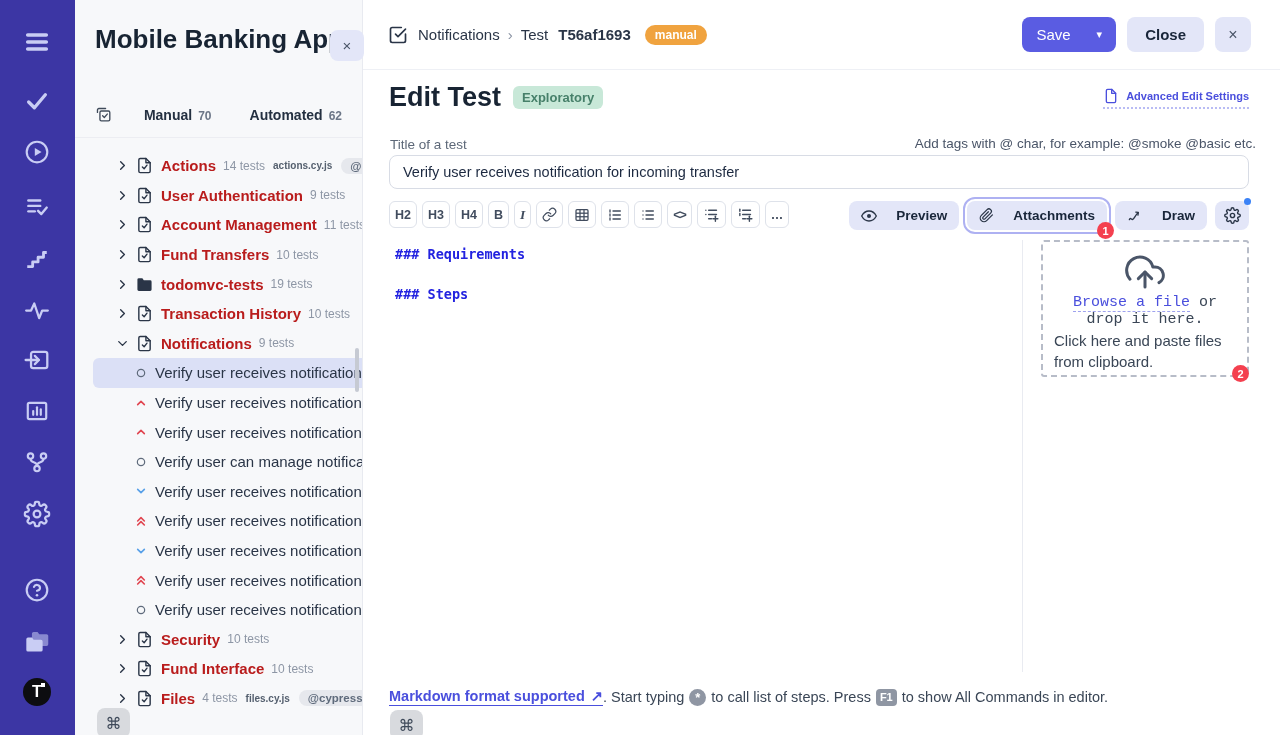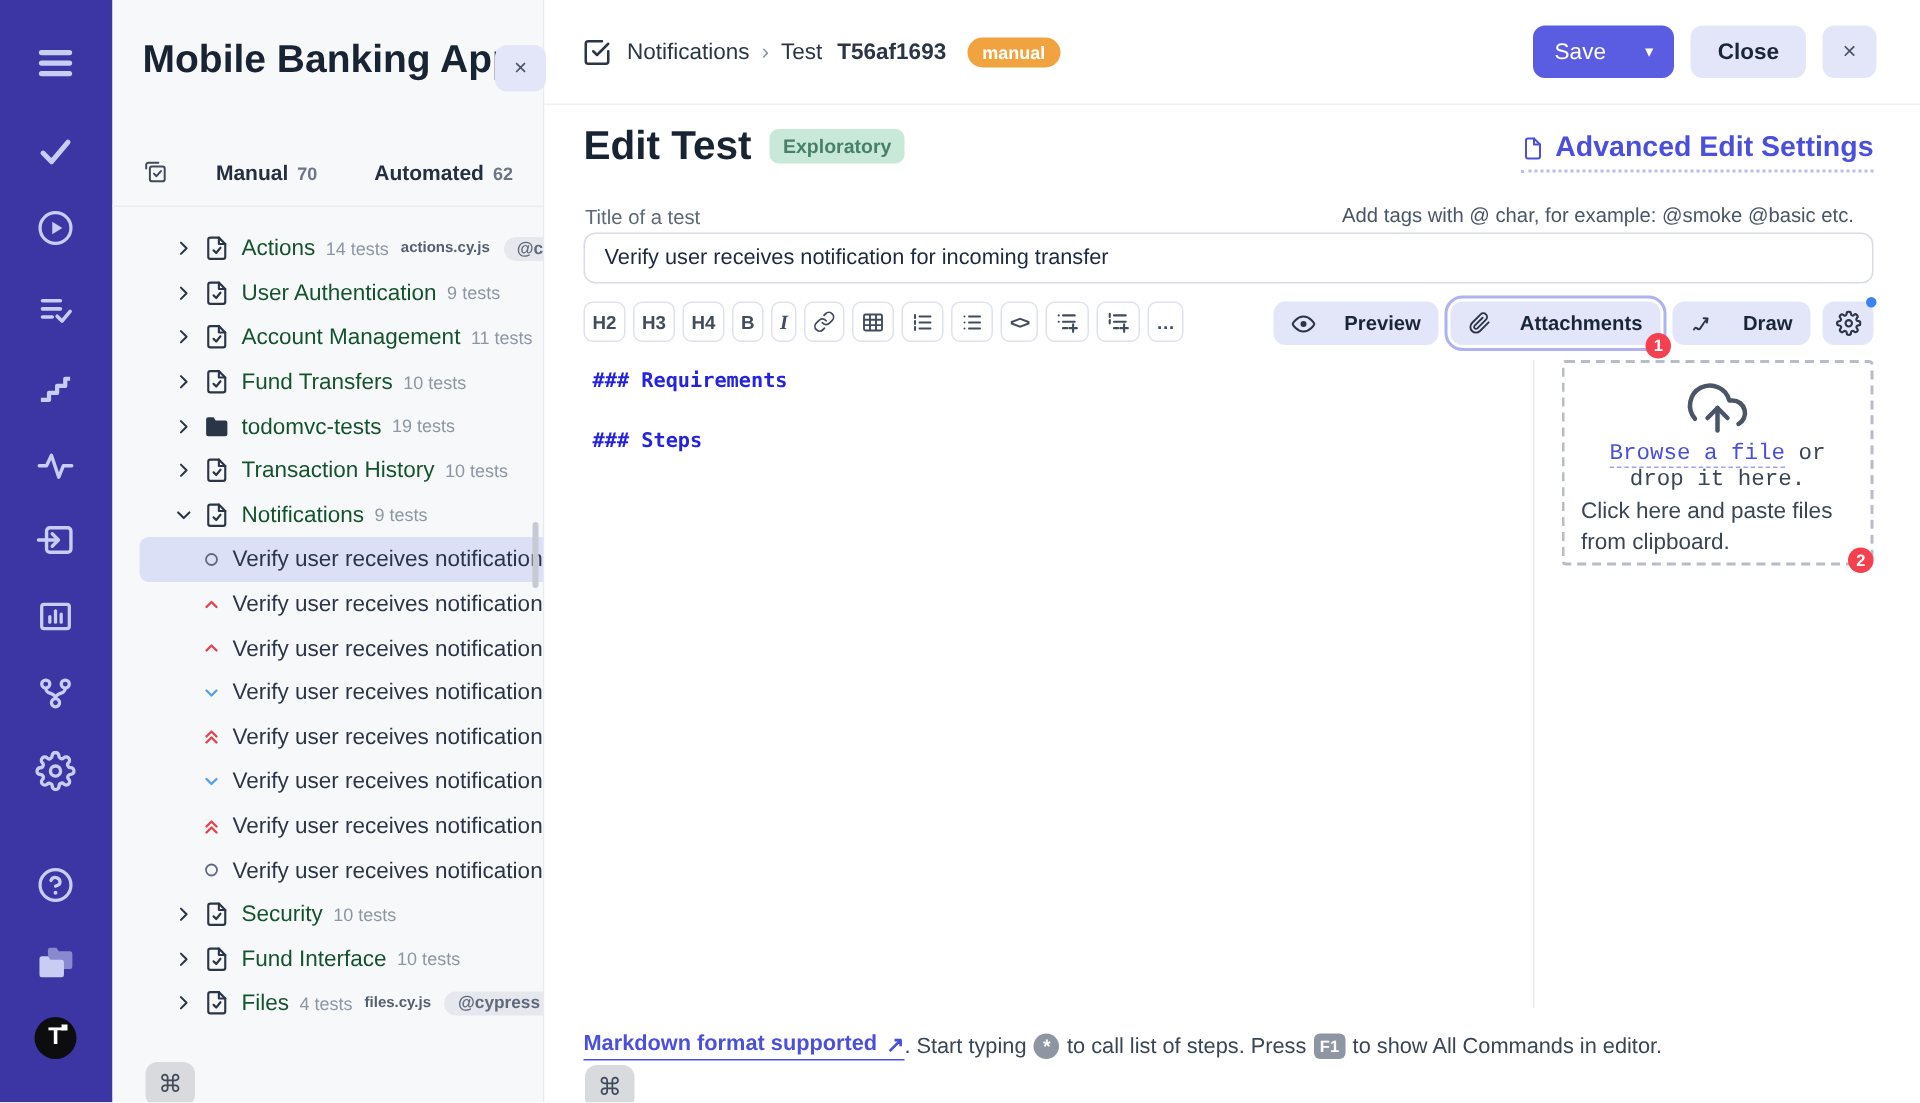--- a/index.html
+++ b/index.html
@@ -19,21 +19,21 @@
   .sb-collapse{position:absolute;left:255px;top:30px;width:34px;height:31px;background:#e3e6f8;border-radius:8px;display:flex;align-items:center;justify-content:center;color:#4a5568;font-size:15px;z-index:5;}
   .sb-tabs{position:absolute;left:0;right:0;top:92px;height:46px;display:flex;align-items:center;padding:0 20px;border-bottom:1px solid #ecedf2;box-sizing:border-box;color:#3f4a5a;}
   .sb-tabs .tab{display:flex;align-items:baseline;gap:6px;margin-left:38px;}
   .sb-tabs .tab:first-of-type{margin-left:32px;}
   .sb-tabs .tlabel{font-size:14px;font-weight:700;color:#243041;}
   .sb-tabs .tcount{font-size:12px;font-weight:600;color:#6c7687;}
   .tree{position:absolute;top:151px;left:0;right:0;}
   .trow{height:29.6px;display:flex;align-items:center;padding-left:40px;white-space:nowrap;overflow:hidden;}
   .trow .chev{color:#2a3547;margin-right:6px;flex:0 0 auto;}
   .trow .tico{color:#2a3547;margin-right:8px;flex:0 0 auto;}
-  .trow .lbl{font-size:15px;font-weight:400;color:#14532d;}
+  .trow .lbl{font-size:15px;font-weight:700;color:#b91c1c;}
   .trow .cnt{font-size:12px;color:#8d96a5;margin-left:7px;}
   .trow .file{font-size:10px;font-weight:700;color:#55606f;margin-left:8px;}
   .trow .pill{background:#e6e8ed;border-radius:10px;padding:2px 9px;font-size:11.5px;font-weight:700;color:#5f6b7c;margin-left:9px;flex:0 0 auto;}
   .trow.test{padding-left:58px;}
   .trow.test .pico{margin-right:6px;flex:0 0 auto;}
   .trow.test .lbl{font-weight:400;color:#2a3547;}
   .trow.selected{background:#dbe0f6;border-radius:6px 0 0 6px;margin-left:18px;padding-left:40px;}
   .p-none{color:#5f6b7c;} .p-high{color:#e04550;} .p-highest{color:#e04550;} .p-low{color:#58a0e8;}
   .sb-scrollthumb{position:absolute;right:3px;top:348px;width:4px;height:44px;background:#c6cad3;border-radius:2px;}
   .cmd-btn{position:absolute;width:33px;height:30px;background:#d8dade;border-radius:8px;display:flex;align-items:center;justify-content:center;font-size:16px;color:#3f4a5a;z-index:6;}
@@ -49,23 +49,23 @@
   .badge-manual{background:#f0a33f;color:#fff;font-size:12px;font-weight:700;border-radius:10px;padding:3px 10px;margin-left:4px;}
   .tb-spacer{flex:1;}
   .btn-save{height:35px;padding:0 14px;background:#5a5ce2;border-radius:8px;color:#fff;font-weight:400;font-size:15px;display:flex;align-items:center;gap:26px;margin-right:11px;}
   .btn-save .caret{font-size:11px;}
   .btn-close{height:35px;padding:0 18px;background:#e3e6f8;border-radius:8px;color:#19263a;font-weight:700;font-size:15px;display:flex;align-items:center;margin-right:11px;}
   .btn-x{width:36px;height:35px;background:#e3e6f8;border-radius:8px;display:flex;align-items:center;justify-content:center;color:#4a5568;font-size:16px;}
 
   .h-row{position:absolute;left:26px;top:82px;display:flex;align-items:center;gap:12px;}
   .page-title{font-size:27px;font-weight:800;color:#182433;}
   .badge-type{background:#c8e8d8;color:#47806a;font-size:13px;font-weight:700;border-radius:6px;padding:4px 9px;}
-  .adv-link{position:absolute;top:88px;right:31px;display:flex;align-items:center;gap:7px;color:#4a4fdd;font-size:19px;font-weight:700;border-bottom:2px dotted #b9bcf4;padding-bottom:3px;}
+  .adv-link{position:absolute;top:88px;right:31px;display:flex;align-items:center;gap:7px;color:#4a4fdd;font-size:11px;font-weight:700;border-bottom:2px dotted #b9bcf4;padding-bottom:3px;}
   .lbl-title{position:absolute;left:27px;top:137px;font-size:13.5px;color:#5d6878;}
-  .lbl-tags{position:absolute;right:44px;top:136px;font-size:13.5px;color:#4a5568;}
+  .lbl-tags{position:absolute;right:24px;top:136px;font-size:13.5px;color:#4a5568;}
   .title-input{position:absolute;left:26px;right:31px;top:155px;height:34px;border:1px solid #d8dce5;border-radius:8px;padding:0 13px;font-size:14.5px;font-weight:500;color:#1c2940;box-sizing:border-box;font-family:"Liberation Sans",sans-serif;background:#fff;outline:none;}
 
   .toolbar{position:absolute;left:26px;right:31px;top:201px;height:30px;display:flex;align-items:flex-start;}
   .tb-group{display:flex;gap:5px;}
   .tb-btn{height:27px;min-width:17px;padding:0 5px;border:1px solid #dee2ea;border-radius:6px;background:#fff;color:#414c5e;font-size:12.5px;font-weight:700;display:flex;align-items:center;justify-content:center;box-sizing:border-box;}
   .tb-btn.it{font-style:italic;font-family:"Liberation Serif",serif;font-size:13.5px;}
   .tb-btn svg{color:#414c5e;}
   .act-group{margin-left:auto;display:flex;gap:8px;align-items:center;}
   .act-btn{height:29px;padding:0 12px;background:#e3e6f8;border-radius:8px;color:#19263a;font-weight:700;font-size:13.5px;display:flex;align-items:center;gap:19px;position:relative;}
   .act-btn svg{color:#2a3547;}
@@ -408,20 +408,26 @@
           </svg>
         <span class="lbl">Verify user receives notification</span>
       </div>
       <div class="trow test">
         <svg class="pico p-high" width="16" height="16" viewBox="0 0 24 24">
             <use href="#i-prio-high" xlink:href="#i-prio-high"></use>
           </svg>
         <span class="lbl">Verify user receives notification</span>
       </div>
       <div class="trow test">
+        <svg class="pico p-none" width="16" height="16" viewBox="0 0 24 24">
+            <use href="#i-prio-none" xlink:href="#i-prio-none"></use>
+          </svg>
+        <span class="lbl">Verify user can manage notifica</span>
+      </div>
+      <div class="trow test">
         <svg class="pico p-low" width="16" height="16" viewBox="0 0 24 24">
             <use href="#i-prio-low" xlink:href="#i-prio-low"></use>
           </svg>
         <span class="lbl">Verify user receives notification</span>
       </div>
       <div class="trow test">
         <svg class="pico p-highest" width="16" height="16" viewBox="0 0 24 24">
             <use href="#i-prio-highest" xlink:href="#i-prio-highest"></use>
           </svg>
         <span class="lbl">Verify user receives notification</span>

